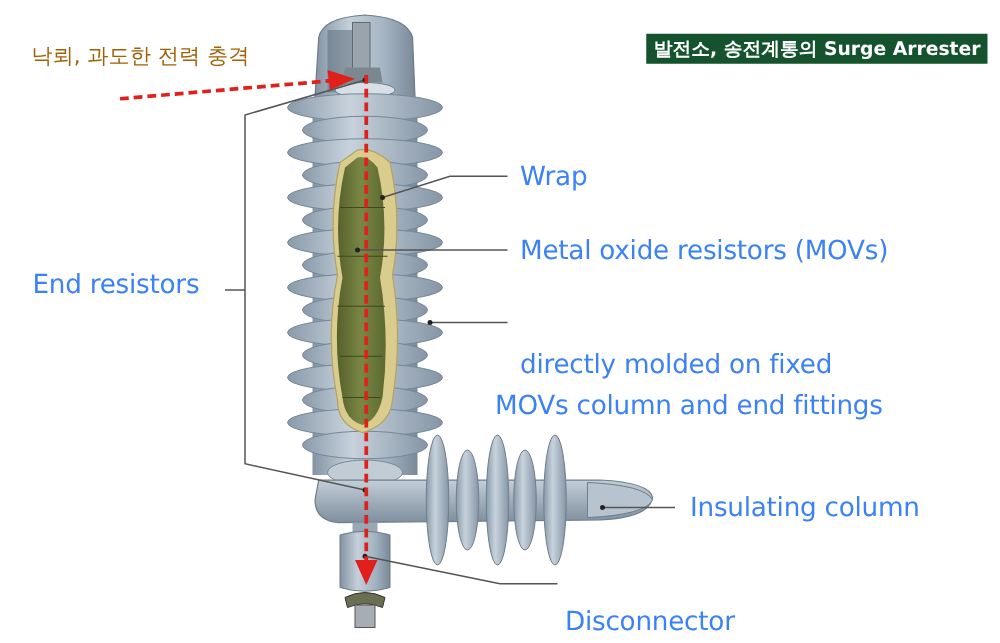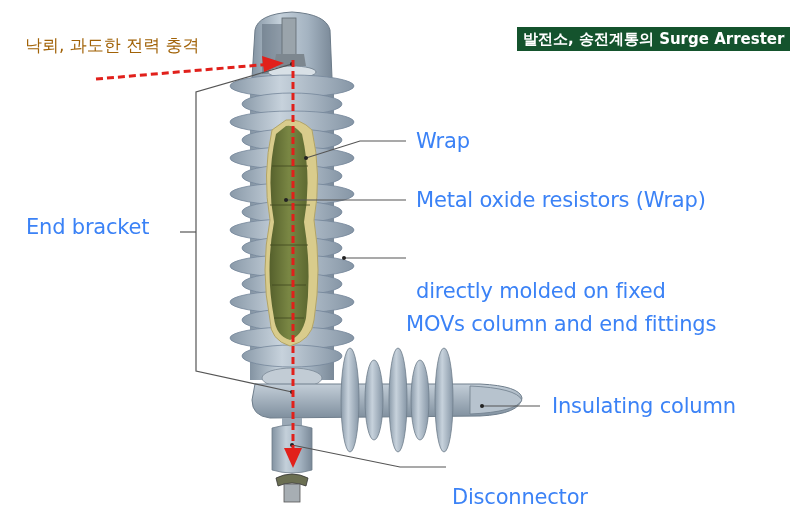--- a/index.html
+++ b/index.html
@@ -129,19 +129,19 @@
       <path d="M262 56 L284 63 L264 72 Z" fill="#e1201b"></path>
       <line x1="293" y1="60" x2="293" y2="452" stroke="#e1201b" stroke-width="3" stroke-dasharray="7 4"></line>
       <path d="M284 448 L302 448 L293 468 Z" fill="#e1201b"></path>
     </g>
   </svg>
 
   <div class="title-badge">발전소, 송전계통의 Surge Arrester</div>
   <div class="surge-caption">낙뢰, 과도한 전력 충격</div>
 
   <div class="label" style="left:416px; top:125px;">Wrap</div>
-  <div class="label" style="left:416px; top:184px;">Metal oxide resistors (Wrap)</div>
+  <div class="label" style="left:416px; top:184px;">Metal oxide resistors (MOVs)</div>
   <div class="label" style="left:416px; top:275px;">directly molded on fixed</div>
-  <div class="label" style="left:406px; top:308px;">MOVs column and end fittings</div>
-  <div class="label" style="left:26px; top:211px;">End bracket</div>
+  <div class="label" style="left:396px; top:308px;">MOVs column and end fittings</div>
+  <div class="label" style="left:26px; top:211px;">End resistors</div>
   <div class="label" style="left:552px; top:390px;">Insulating column</div>
   <div class="label" style="left:452px; top:451px;margin-top:30px;">Disconnector</div>
 </div>
 
 </body></html>

